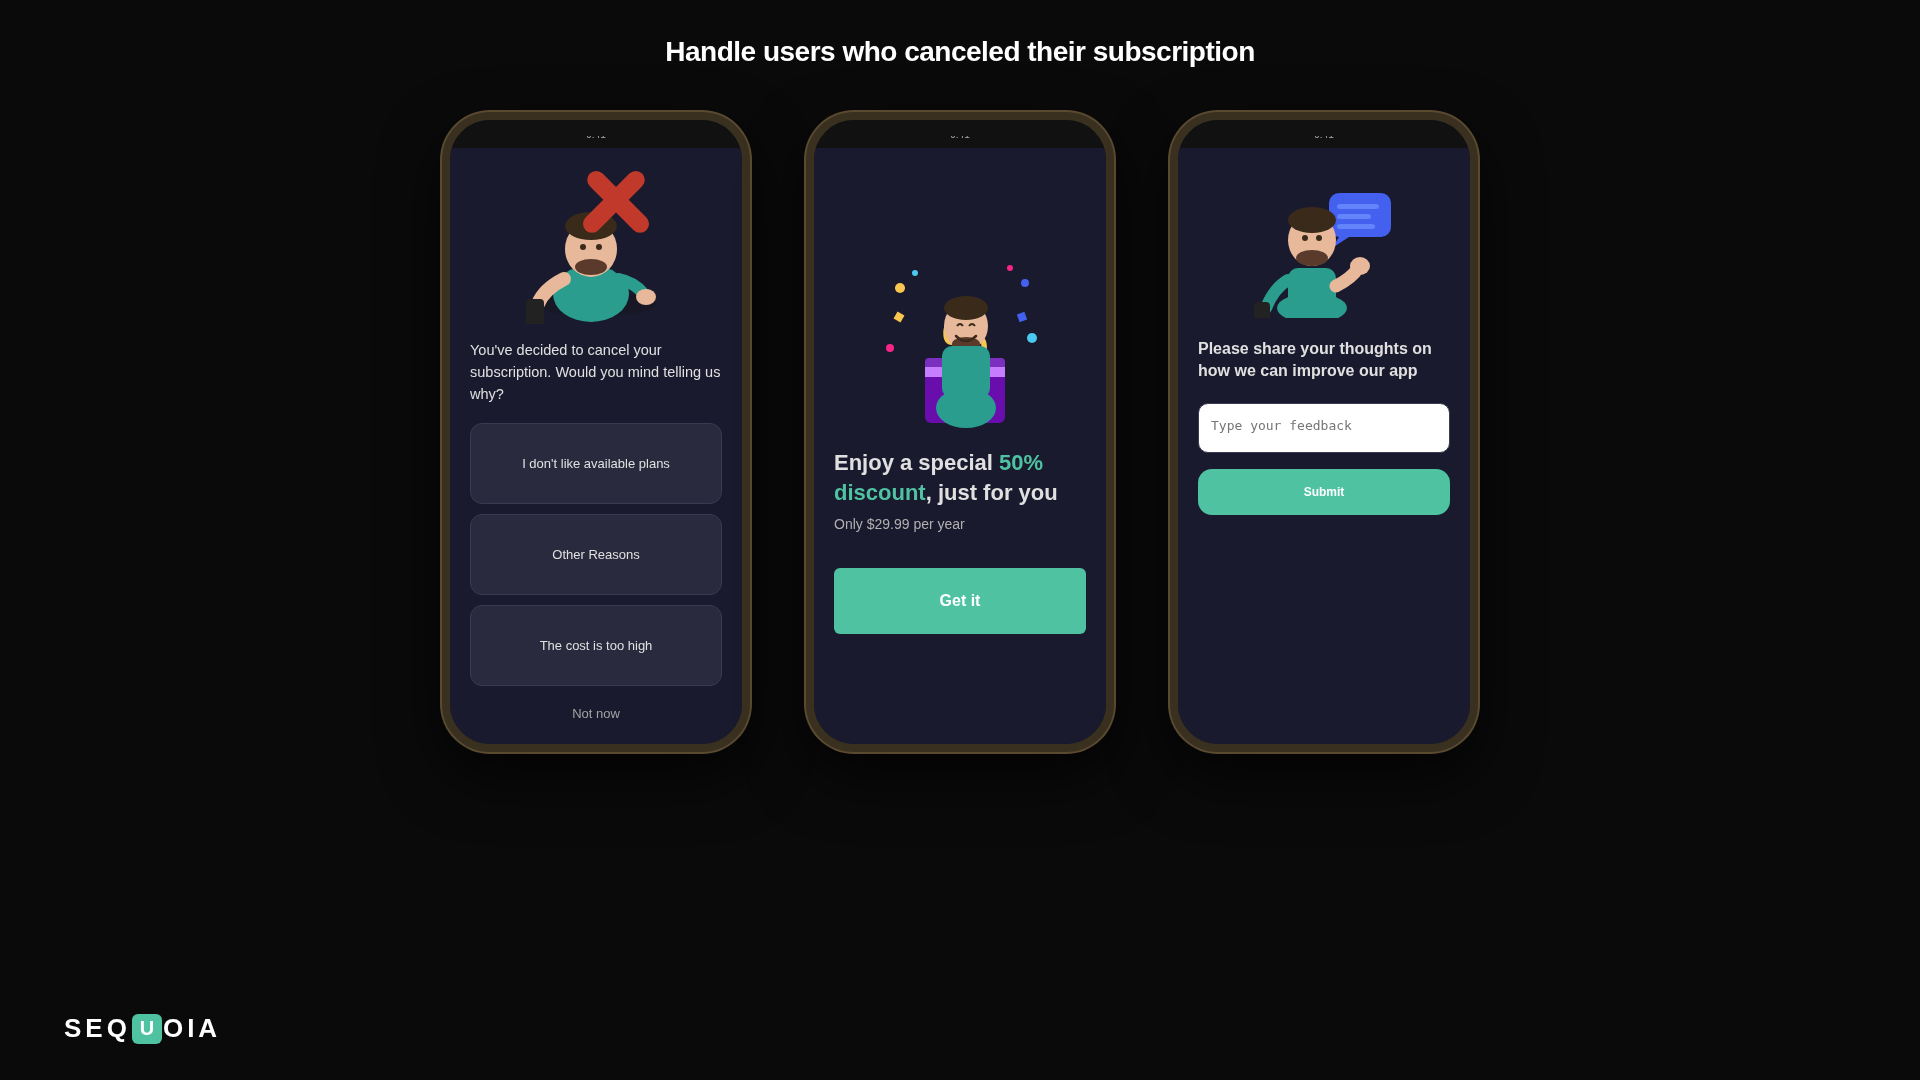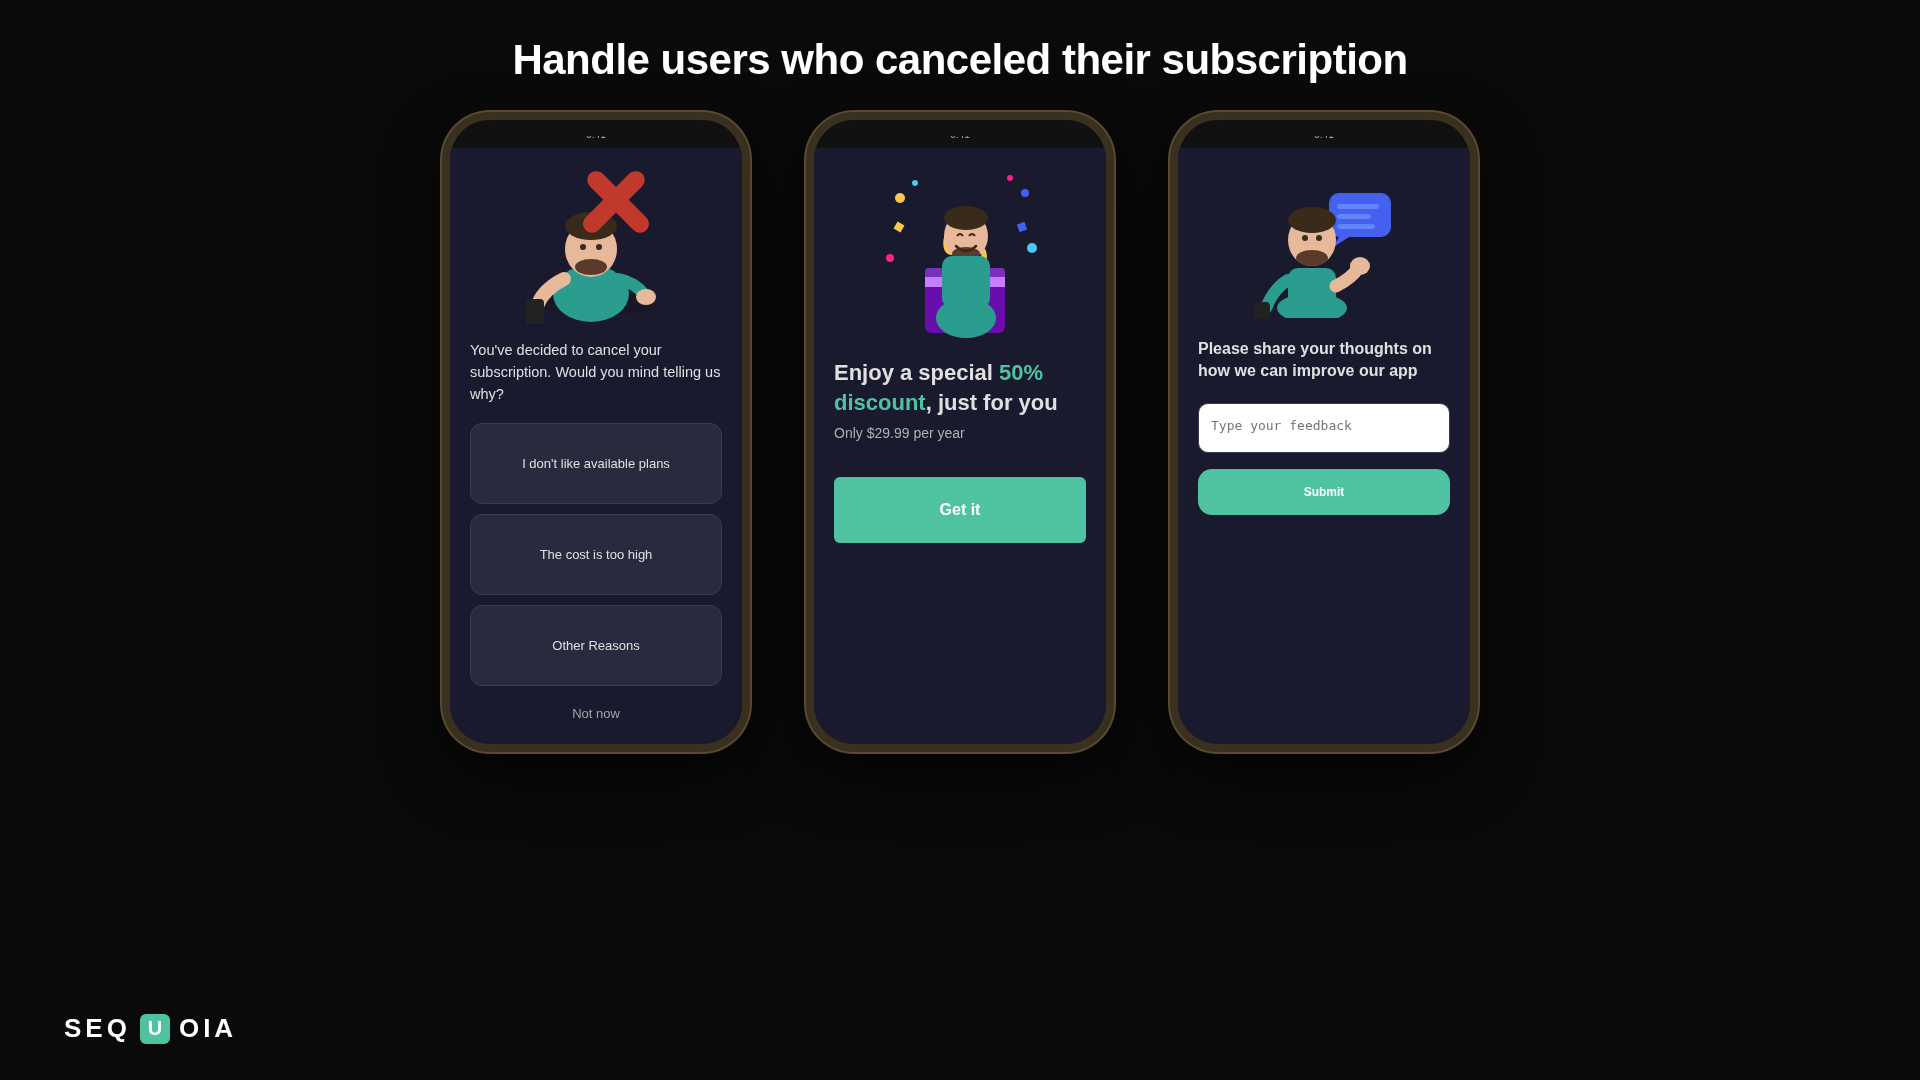--- a/index.html
+++ b/index.html
@@ -10,24 +10,24 @@
       background: #0a0a0a;
       font-family: -apple-system, BlinkMacSystemFont, 'Segoe UI', sans-serif;
       overflow: hidden;
       display: flex;
       flex-direction: column;
       align-items: center;
     }
 
     .page-title {
       color: #ffffff;
-      font-size: 42px;
+      font-size: 28px;
       font-weight: 800;
       margin-top: 36px;
-      margin-bottom: 28px;
+      margin-bottom: 44px;
       letter-spacing: -0.5px;
     }
 
     .phones-container {
       display: flex;
       gap: 56px;
       align-items: flex-start;
       justify-content: center;
     }
 
@@ -129,21 +129,21 @@
       font-size: 13px;
       margin-top: 4px;
       cursor: pointer;
       padding: 6px;
     }
 
     
     .phone2-screen {
       background: #1a1a2e;
       align-items: center;
-      justify-content: flex-start;
+      justify-content: center;
       padding: 20px;
     }
 
     .phone2-illustration {
       width: 180px;
       height: 170px;
       margin-bottom: 20px;
       position: relative;
       flex-shrink: 0;
     }
@@ -230,21 +230,21 @@
       cursor: pointer;
     }
 
     
     .logo {
       position: absolute;
       bottom: 36px;
       left: 64px;
       display: flex;
       align-items: center;
-      gap: 8px;
+      gap: 0;
     }
 
     .logo-text {
       color: #ffffff;
       font-size: 26px;
       font-weight: 700;
       letter-spacing: 4px;
     }
 
     .logo-u-box {
@@ -334,22 +334,22 @@
           </g>
 
           <circle cx="67" cy="83" r="3" fill="#3a2a1a"></circle>
           <circle cx="83" cy="83" r="3" fill="#3a2a1a"></circle>
         </svg>
       </div>
 
       <p class="phone1-text">You've decided to cancel your subscription. Would you mind telling us why?</p>
 
       <button class="option-btn">I don't like available plans</button>
+      <button class="option-btn">Other Reasons</button>
       <button class="option-btn">The cost is too high</button>
-      <button class="option-btn">Other Reasons</button>
       <button class="not-now-btn">Not now</button>
     </div>
   </div>
 
   <div class="phone">
     <div class="phone-notch">
       <span class="status-time">9:41</span>
     </div>
     <div class="phone-screen phone2-screen">
 

